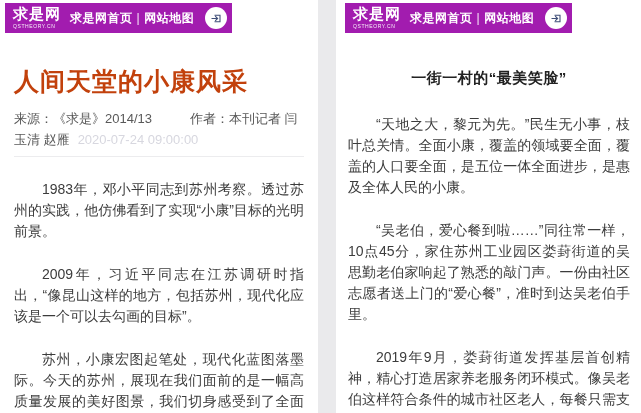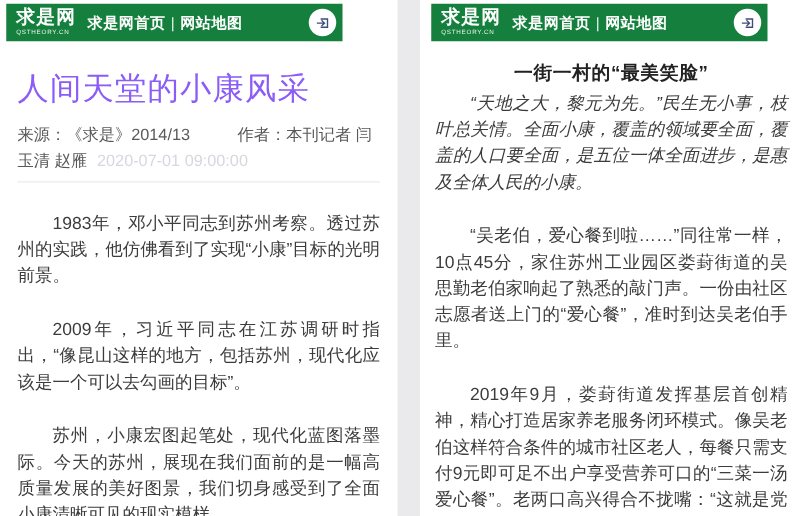--- a/index.html
+++ b/index.html
@@ -9,23 +9,23 @@
     font-family: "Liberation Sans", "DejaVu Sans", sans-serif;
     display: flex;
     overflow: hidden;
   }
   .card { background: #ffffff; height: 413px; overflow: hidden; }
   .card-left  { width: 318px; margin-right: 18px; }
   .card-right { width: 305px; }
 
   .topbar {
     height: 30px; margin-top: 3px;
-    background: #15803d;
+    background: #a21caf;
     display: flex; align-items: center;
-    color: #fff; width: 269px;
+    color: #fff; width: 227px;
   }
   .card-left  .topbar { margin-left: 5px; }
   .card-right .topbar { margin-left: 9px; }
 
   .logo { margin-left: 8px; line-height: 1; cursor: pointer; }
   .logo-main { font-size: 15px; font-weight: 700; letter-spacing: 1px;
                font-family: "Liberation Serif", "DejaVu Serif", serif; }
   .logo-sub  { font-size: 5px; letter-spacing: .6px; margin-top: 2px; opacity: .92; }
 
   .topnav { font-size: 12px; font-weight: 700; margin-left: 9px; flex: 1;
@@ -36,35 +36,35 @@
   .enter-btn {
     width: 22px; height: 22px; border-radius: 50%;
     background: #fff; margin-right: 5px; flex: none;
     display: flex; align-items: center; justify-content: center;
     cursor: pointer;
   }
 
   .content-l { padding: 0 14px; }
   .content-r { padding: 0 11px 0 12px; }
 
-  .title { font-size: 25px; font-weight: 400; color: #8b5cf6;
-           margin-top: 21px; letter-spacing: 1px; }
+  .title { font-size: 25px; font-weight: 700; color: #c2410c;
+           margin-top: 32px; letter-spacing: 1px; }
 
   .meta { margin-top: 10px; font-size: 13px; color: #595959; line-height: 21px; }
   .meta .author-part { margin-left: 38px; }
   .timestamp { color: #d7d7df; margin-left: 8px; white-space: nowrap; }
 
   .divider { border-bottom: 1px solid #ececee; margin-top: 6px; }
 
   .para { font-size: 14px; line-height: 21px; color: #3c3c3c;
           text-indent: 2em; margin-top: 22px; text-align: justify; }
 
   .subtitle { text-align: center; font-weight: 700; font-size: 15px;
-              color: #222; margin-top: 16px; letter-spacing: .5px; }
-  .content-r .para:first-of-type { margin-top: 4px; font-style: italic; }
+              color: #222; margin-top: 36px; letter-spacing: .5px; }
+  .content-r .para:first-of-type { margin-top: 26px; }
 </style>
 </head>
 <body>
 
 <div class="card card-left">
   <div class="topbar">
     <div class="logo">
       <div class="logo-main">求是网</div>
       <div class="logo-sub">QSTHEORY.CN</div>
     </div>
@@ -75,21 +75,21 @@
       <svg width="13" height="13" viewBox="0 0 13 13">
         <path d="M4.5 3.2 H10 V9.8 H4.5" fill="none" stroke="#3f4e78" stroke-width="1.1"></path>
         <path d="M1.5 6.5 H7.4 M5.2 4.2 L7.6 6.5 L5.2 8.8" fill="none" stroke="#3f4e78" stroke-width="1.1"></path>
       </svg>
     </div>
   </div>
 
   <div class="content-l">
     <h1 class="title">人间天堂的小康风采</h1>
     <div class="meta">
-      <span>来源：</span><span>《求是》2014/13</span><span class="author-part">作者：</span><span>本刊记者 闫玉清 赵雁</span><span class="timestamp">2020-07-01 09:00:00</span>
+      <span>来源：</span><span>《求是》2014/13</span><span class="author-part">作者：</span><span>本刊记者 闫玉清 赵雁</span><span class="timestamp">2020-07-24 09:00:00</span>
     </div>
     <div class="divider"></div>
     <p class="para">1983年，邓小平同志到苏州考察。透过苏州的实践，他仿佛看到了实现“小康”目标的光明前景。</p>
     <p class="para">2009年，习近平同志在江苏调研时指出，“像昆山这样的地方，包括苏州，现代化应该是一个可以去勾画的目标”。</p>
     <p class="para">苏州，小康宏图起笔处，现代化蓝图落墨际。今天的苏州，展现在我们面前的是一幅高质量发展的美好图景，我们切身感受到了全面小康清晰可见的现实模样。</p>
   </div>
 </div>
 
 <div class="card card-right">
   <div class="topbar">

